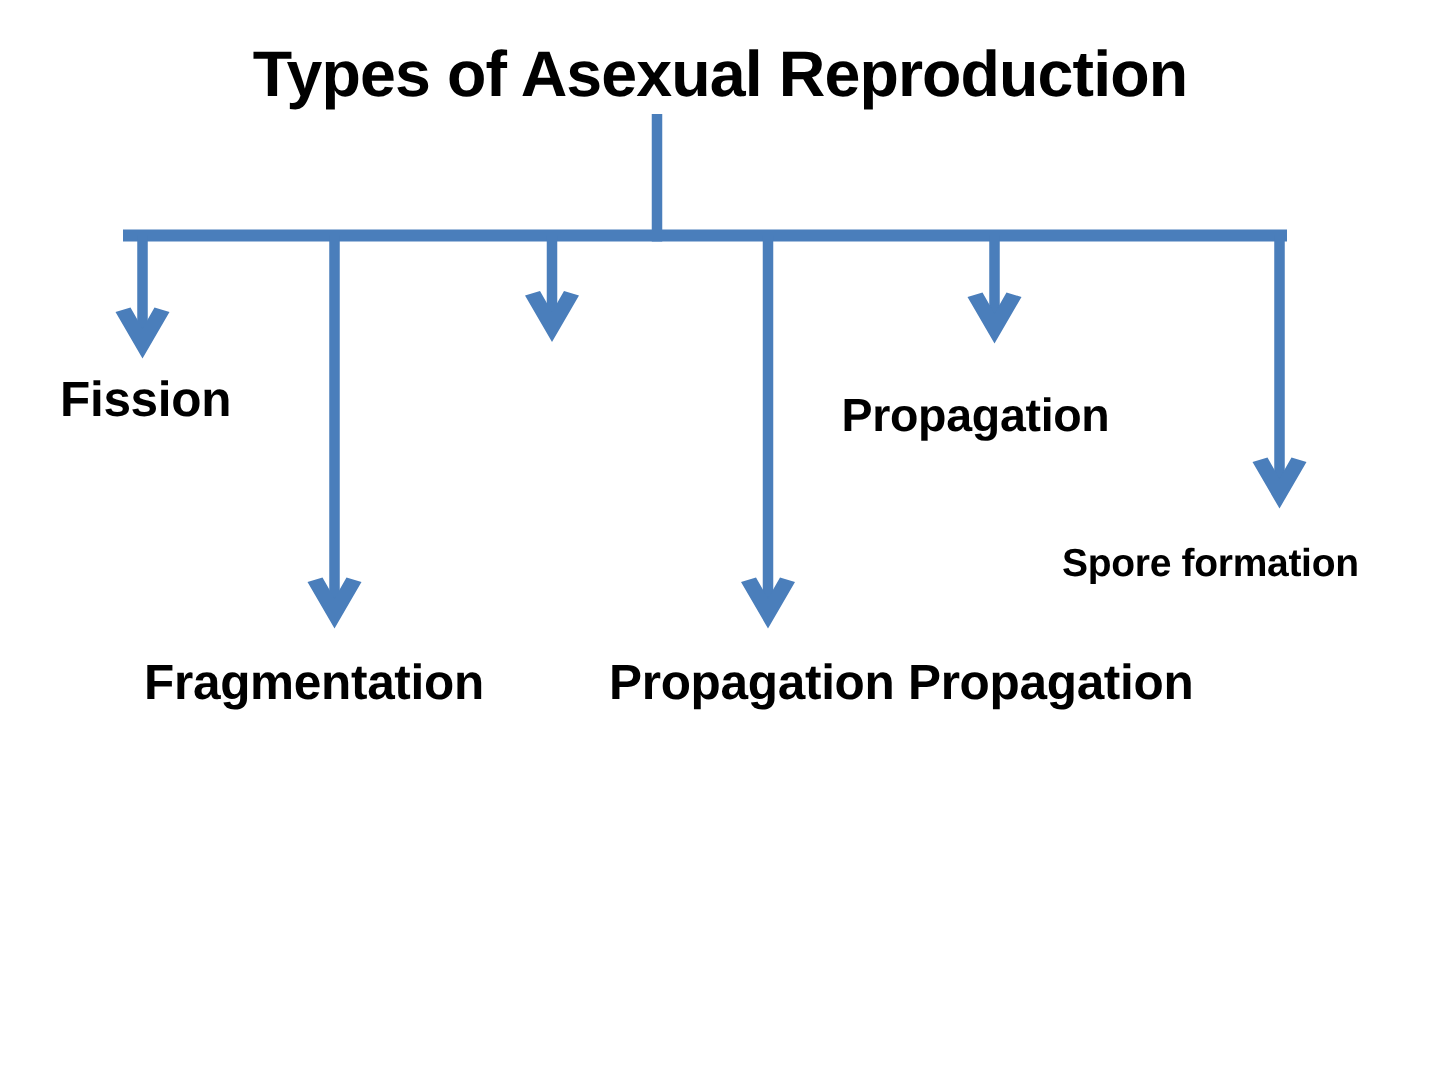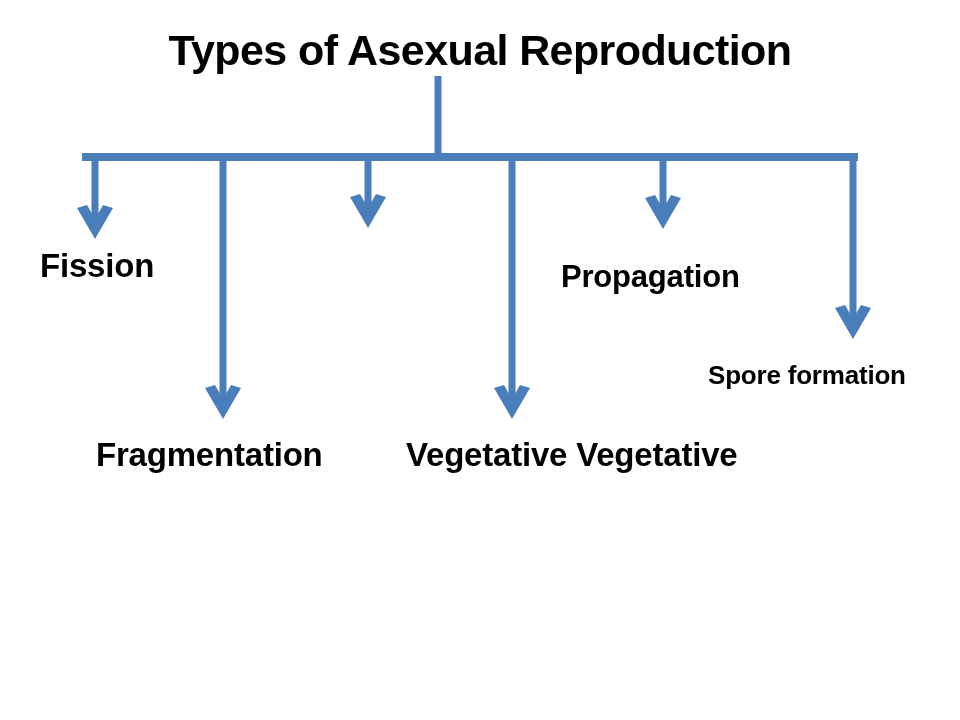--- a/index.html
+++ b/index.html
@@ -96,19 +96,19 @@
       <rect x="849.5" y="157" width="7" height="164" fill="#4a7ebb"></rect>
       <path d="M 853 339 L 835 308 L 845 305 L 853 319 L 861 305 L 871 308 Z" fill="#4a7ebb"></path>
     </g>
   </svg>
 
   <div class="label" id="label-fission">Fission</div>
 
   <div class="label" id="label-fragmentation">Fragmentation</div>
 
 
-  <div class="label" id="label-vegetative-propagation">Vegetative Vegetative</div>
+  <div class="label" id="label-vegetative-propagation">Propagation Propagation</div>
 
   <div class="label" id="label-regeneration">Propagation</div>
 
   <div class="label" id="label-spore-formation">Spore formation</div>
 
 </div>
 
 </body></html>

